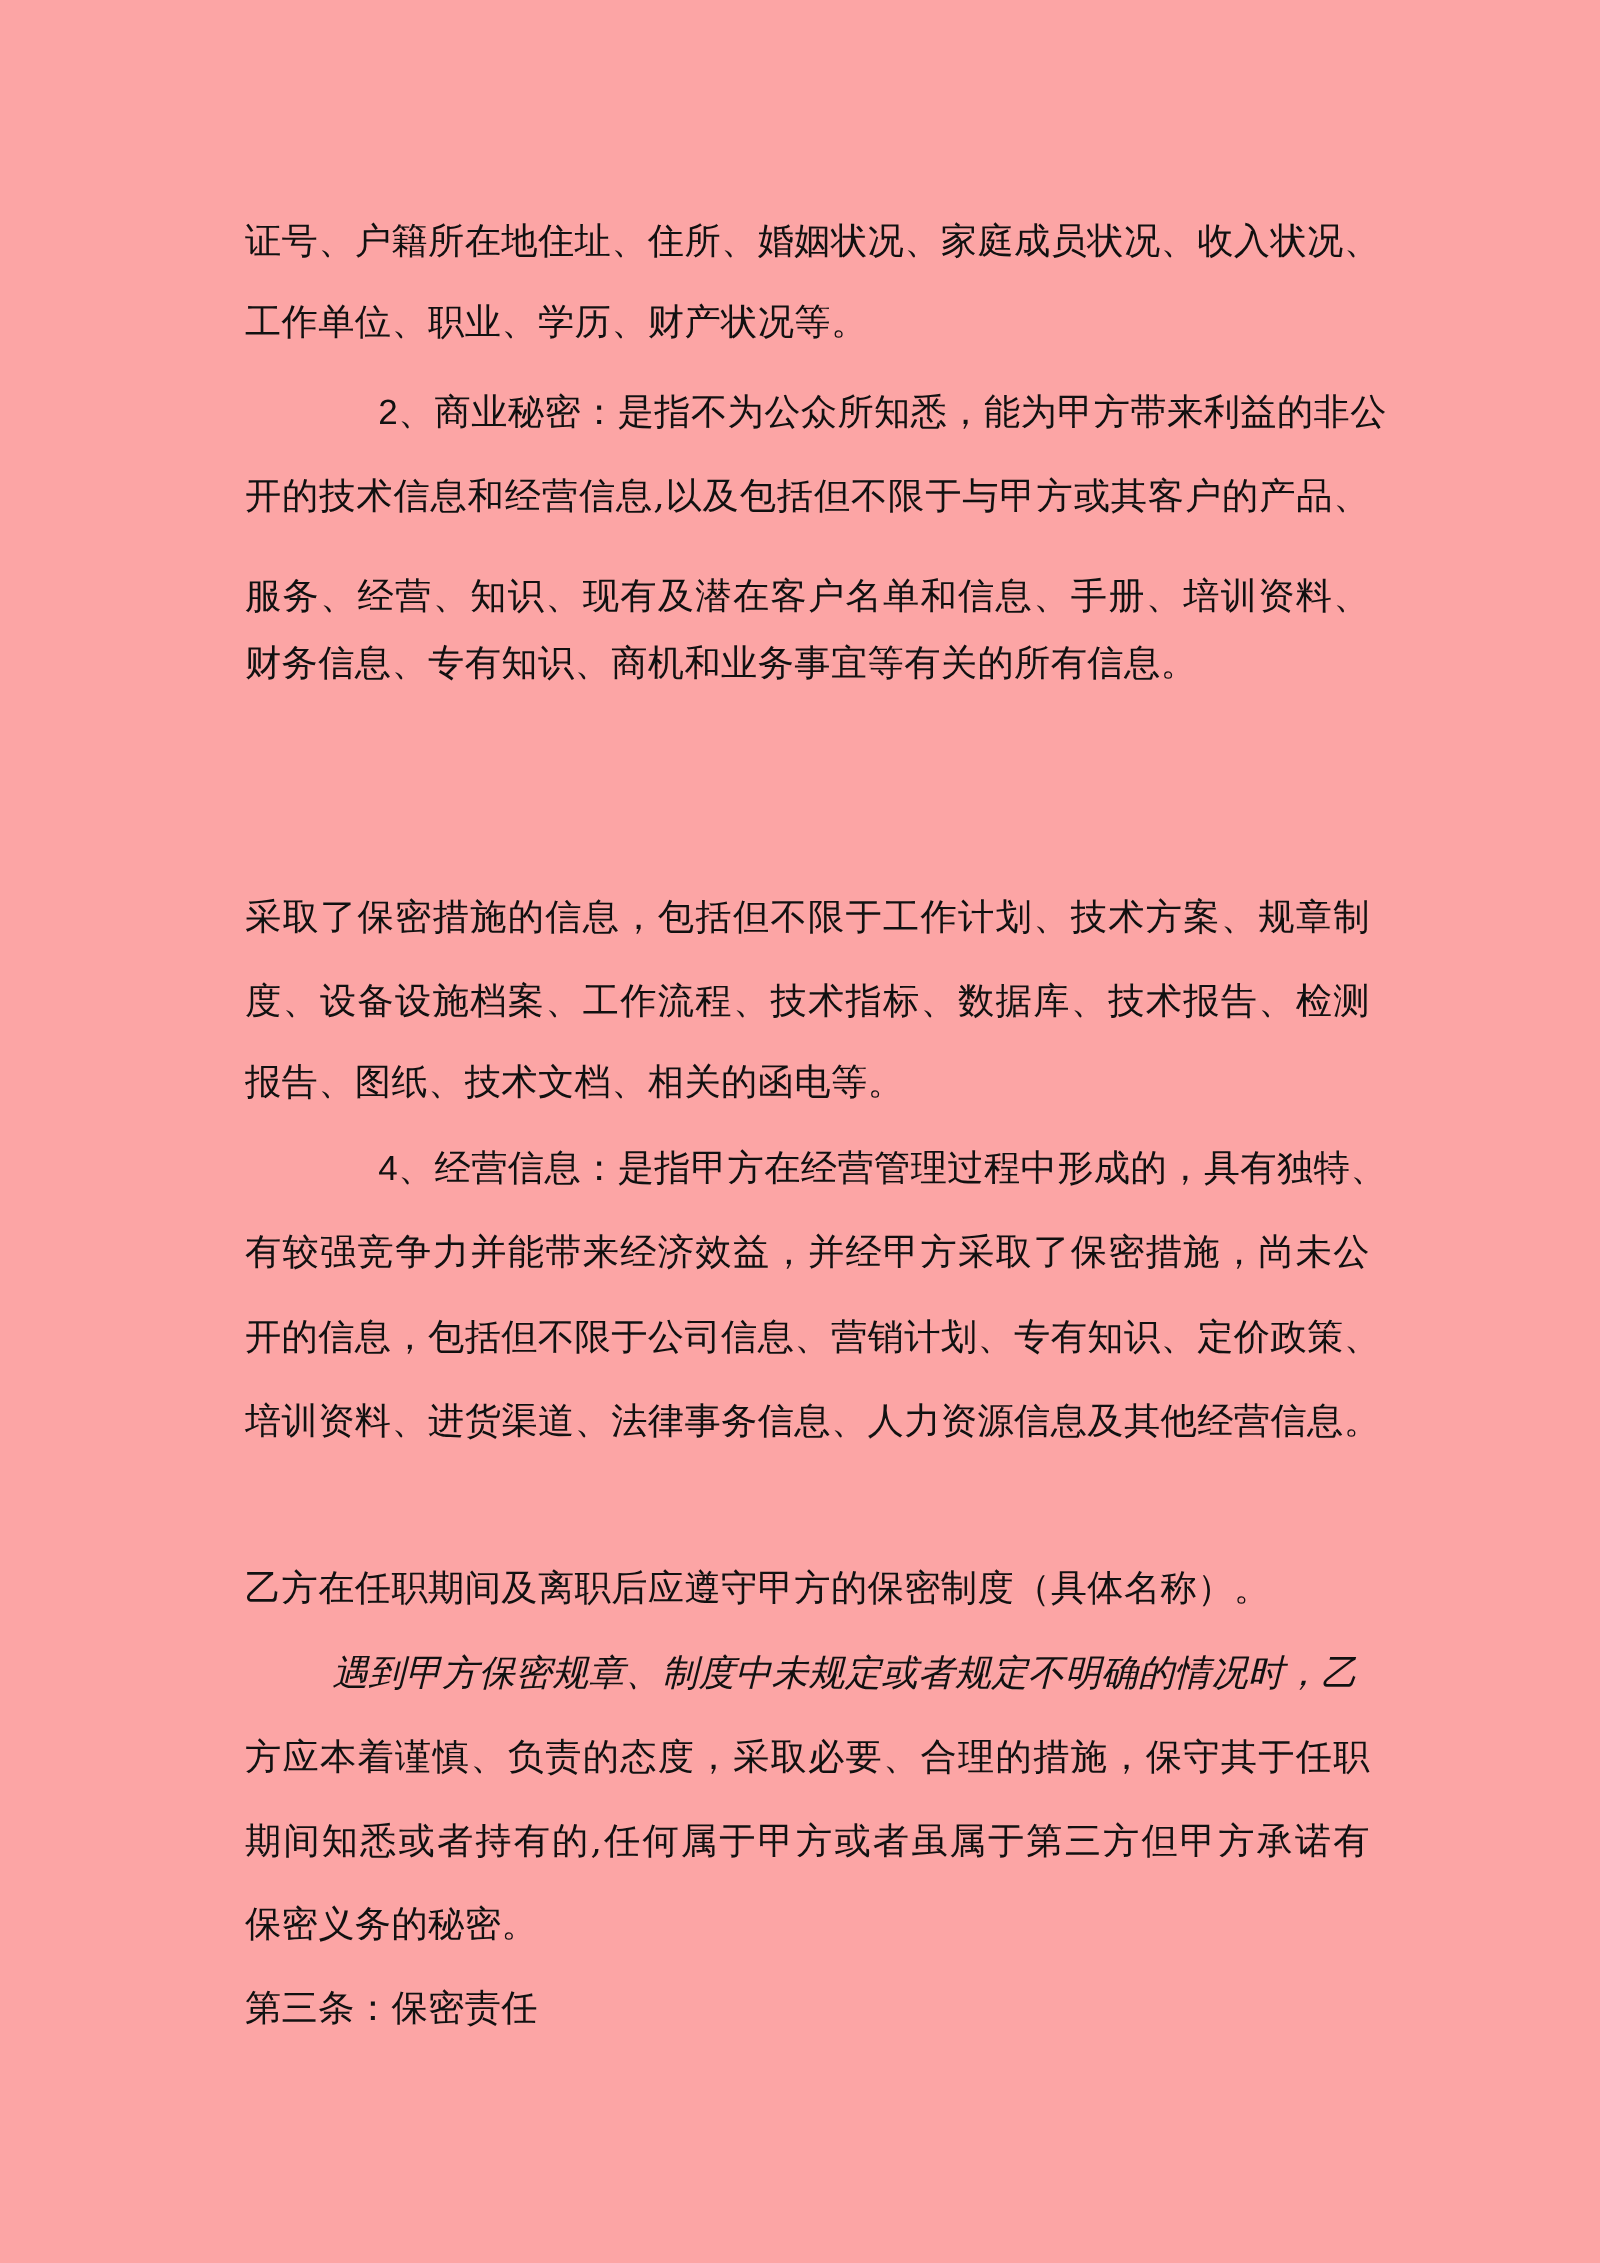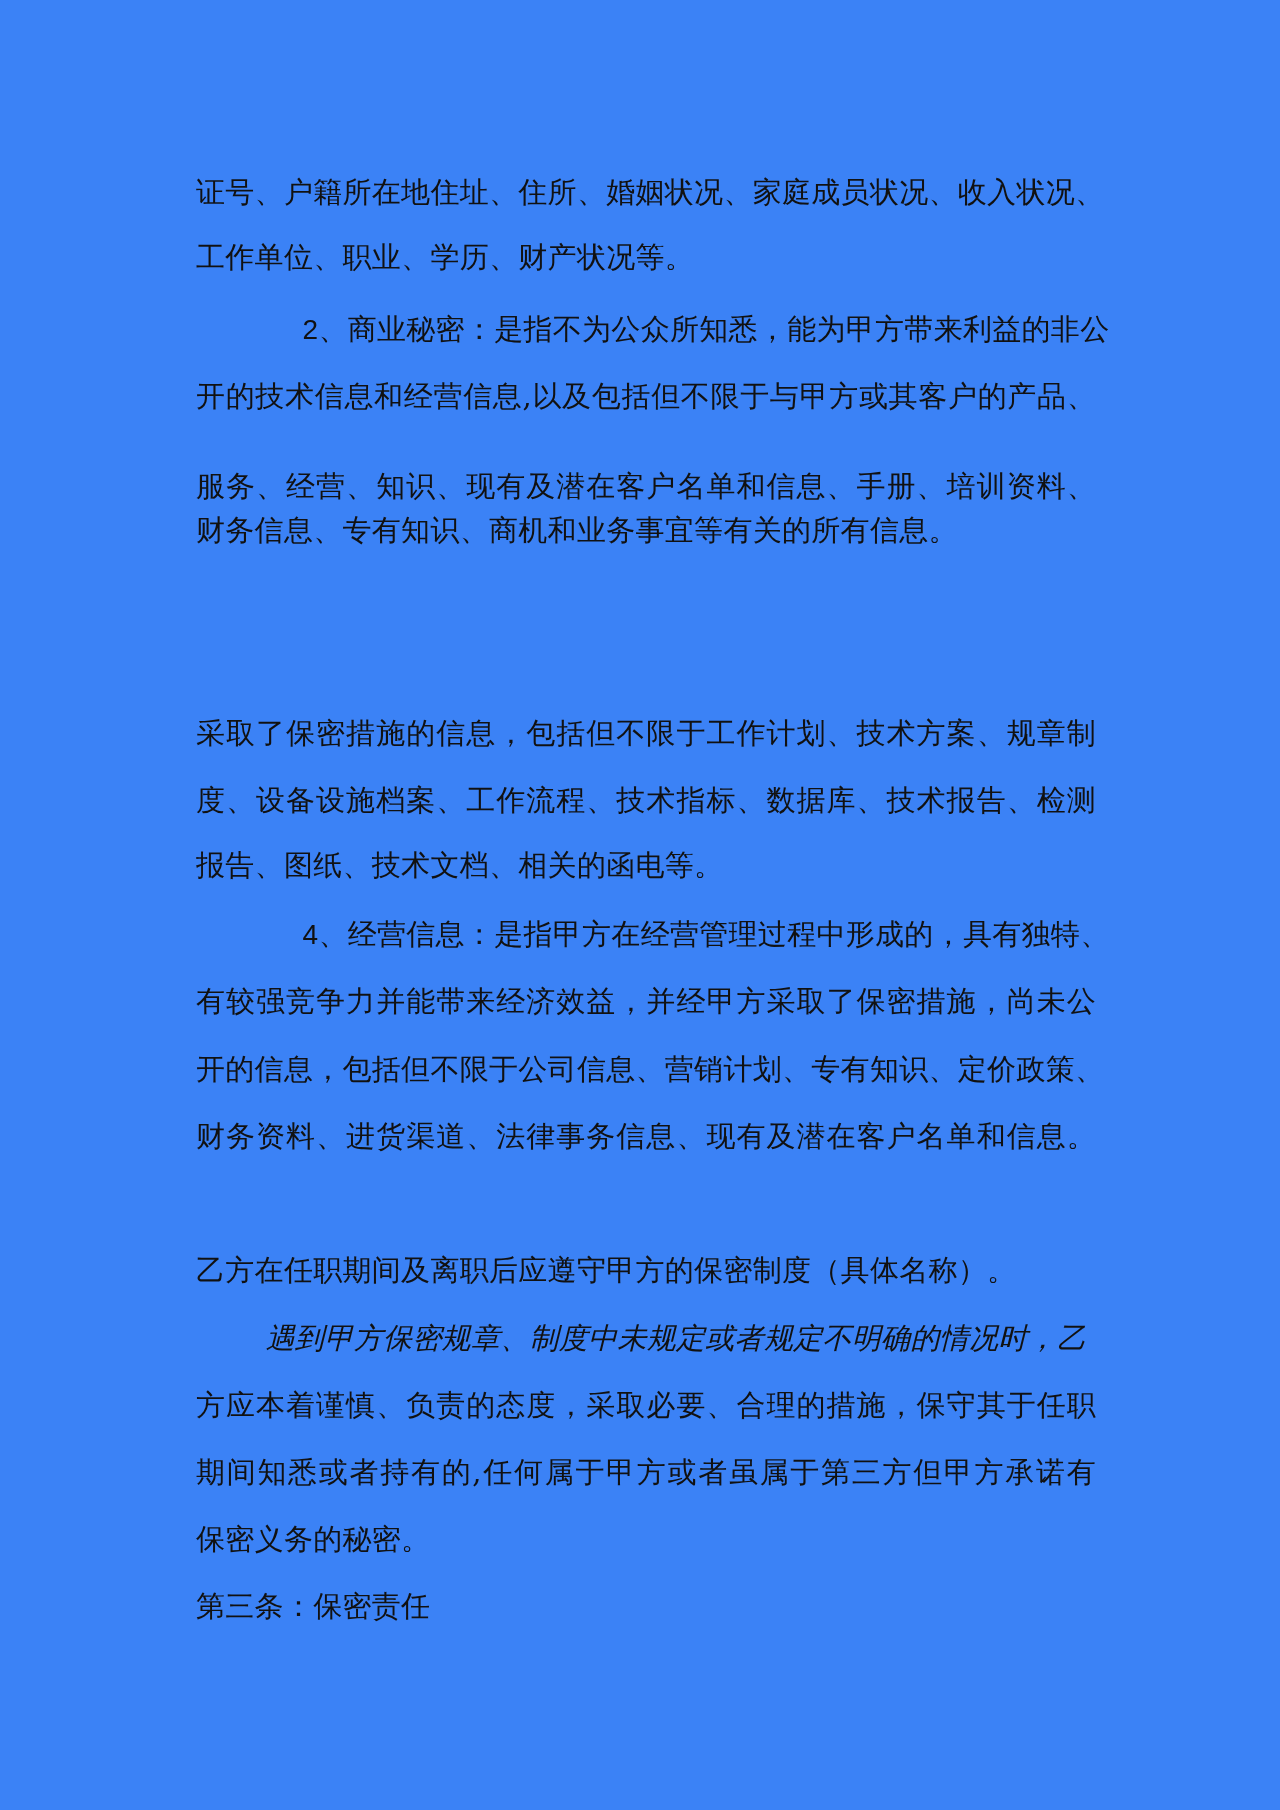--- a/index.html
+++ b/index.html
@@ -14,21 +14,21 @@
       overflow: hidden;
       font-family: "DejaVu Serif", "Liberation Serif", serif;
       color: #111111;
     }
     .page {
       position: absolute;
       left: 0;
       top: 0;
       width: 1280px;
       height: 1810px;
-      background: #3b82f6;
+      background: #fca5a5;
     }
     .line {
       position: absolute;
       left: 196px;
       width: 900px;
       height: 40px;
       font-size: 29px;
       line-height: 40px;
       white-space: nowrap;
       letter-spacing: 0.3px;
@@ -49,31 +49,31 @@
 </head>
 <body>
 
 <div class="page">
 
   <div class="line justify" style="top:172px">证号、户籍所在地住址、住所、婚姻状况、家庭成员状况、收入状况、</div>
   <div class="line" style="top:237px">工作单位、职业、学历、财产状况等。</div>
 
   <div class="line indent" style="top:309px"><span class="num">2</span><span>、商业秘密：是指不为公众所知悉，能为甲方带来利益的非公</span></div>
   <div class="line justify" style="top:376px">开的技术信息和经营信息,以及包括但不限于与甲方或其客户的产品、</div>
-  <div class="line justify" style="top:466px">服务、经营、知识、现有及潜在客户名单和信息、手册、培训资料、</div>
+  <div class="line justify" style="top:456px">服务、经营、知识、现有及潜在客户名单和信息、手册、培训资料、</div>
   <div class="line" style="top:510px">财务信息、专有知识、商机和业务事宜等有关的所有信息。</div>
 
   <div class="line justify" style="top:713px">采取了保密措施的信息，包括但不限于工作计划、技术方案、规章制</div>
   <div class="line justify" style="top:780px">度、设备设施档案、工作流程、技术指标、数据库、技术报告、检测</div>
   <div class="line" style="top:845px">报告、图纸、技术文档、相关的函电等。</div>
 
   <div class="line indent" style="top:914px"><span class="num">4</span><span>、经营信息：是指甲方在经营管理过程中形成的，具有独特、</span></div>
   <div class="line justify" style="top:981px">有较强竞争力并能带来经济效益，并经甲方采取了保密措施，尚未公</div>
   <div class="line justify" style="top:1049px">开的信息，包括但不限于公司信息、营销计划、专有知识、定价政策、</div>
-  <div class="line justify" style="top:1116px">财务资料、进货渠道、法律事务信息、现有及潜在客户名单和信息。</div>
+  <div class="line justify" style="top:1116px">培训资料、进货渠道、法律事务信息、人力资源信息及其他经营信息。</div>
 
 
   <div class="line" style="top:1250px">乙方在任职期间及离职后应遵守甲方的保密制度（具体名称）。</div>
 
   <div class="line indent" style="top:1318px; width:840px;font-style:italic;"><span class="justify-inner">遇到甲方保密规章、制度中未规定或者规定不明确的情况时，乙</span></div>
   <div class="line justify" style="top:1385px">方应本着谨慎、负责的态度，采取必要、合理的措施，保守其于任职</div>
   <div class="line justify" style="top:1452px">期间知悉或者持有的,任何属于甲方或者虽属于第三方但甲方承诺有</div>
   <div class="line" style="top:1519px">保密义务的秘密。</div>
 
   <div class="line" style="top:1586px">第三条：保密责任</div>

